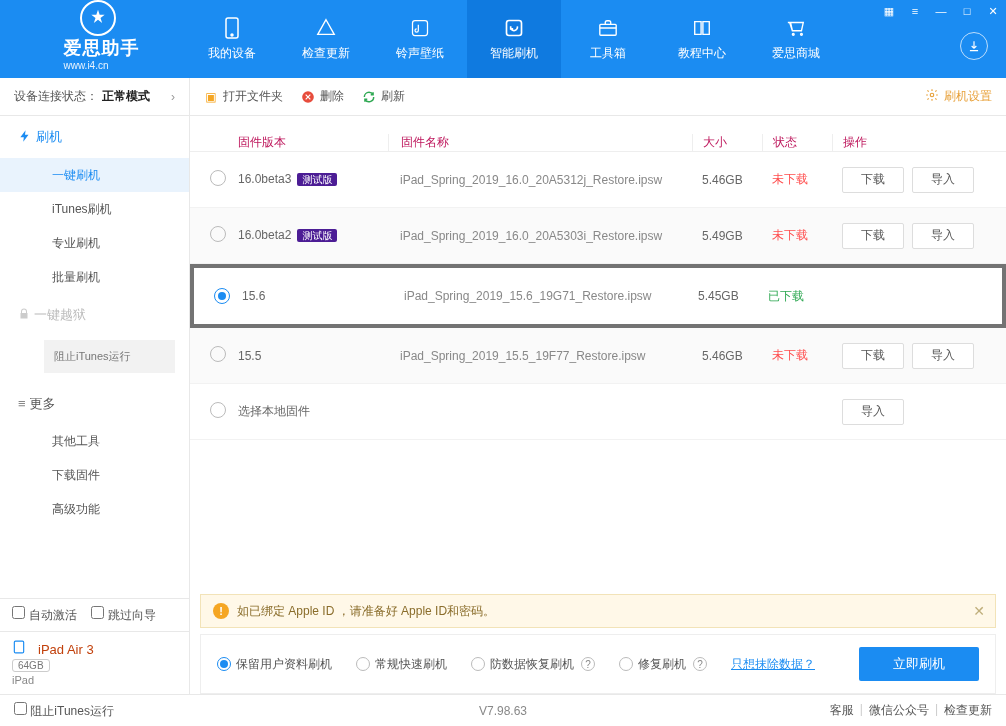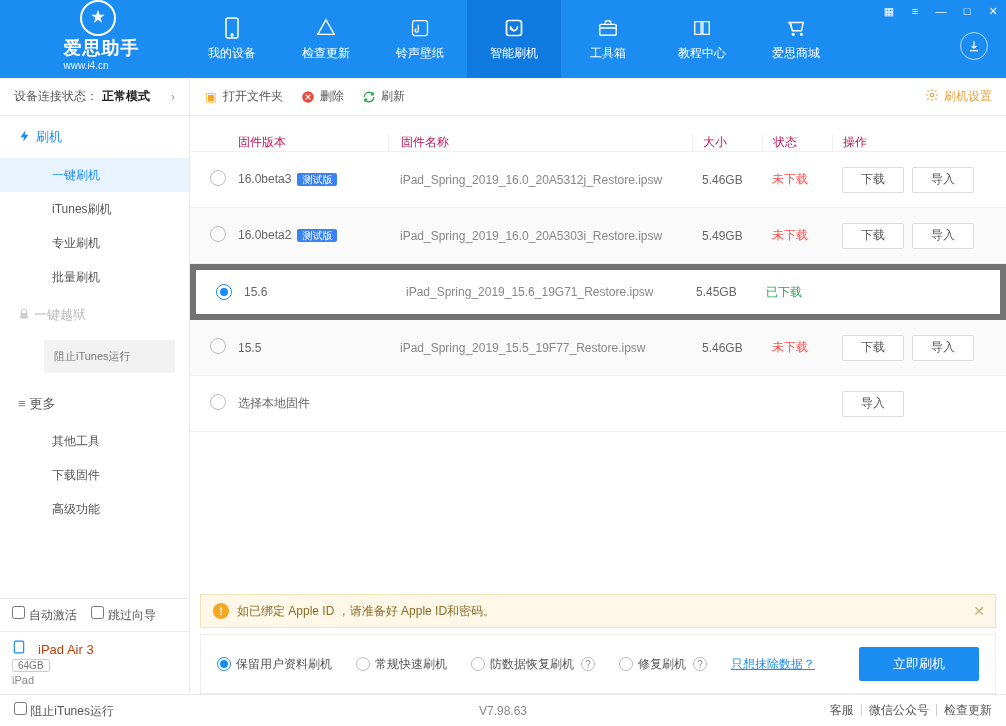--- a/index.html
+++ b/index.html
@@ -58,26 +58,26 @@
 .col-radio { width: 28px; }
 .col-ver { width: 150px; }
 .col-name { flex: 1; border-left: 1px solid #eee; padding-left: 12px; }
 .col-size { width: 70px; text-align: left; border-left: 1px solid #eee; padding-left: 10px; }
 .col-status { width: 70px; border-left: 1px solid #eee; padding-left: 10px; }
 .col-ops { width: 160px; border-left: 1px solid #eee; padding-left: 10px; }
 
 .rows { background: #fff; }
 .row { height: 56px; display: flex; align-items: center; padding: 0 14px 0 20px; border-bottom: 1px solid #f2f2f2; font-size: 12px; color: #666; }
 .row.alt { background: #fafafa; }
-.row.highlight { border: 6px solid #737373; height: 56px; justify-content: space-between; }
+.row.highlight { border: 4px solid #737373; height: 64px; justify-content: space-between; }
 .row .col-name, .row .col-size, .row .col-status, .row .col-ops { border: none; }
 .radio { width: 16px; height: 16px; border: 1.5px solid #bbb; border-radius: 50%; display: inline-flex; align-items: center; justify-content: center; cursor: pointer; }
 .radio.checked { border-color: #1b8cf2; }
 .radio.checked::after { content: ""; width: 8px; height: 8px; background: #1b8cf2; border-radius: 50%; }
-.badge { background: #3b82f6; color: #fff; font-size: 10px; padding: 1px 5px; border-radius: 2px; margin-left: 6px; }
+.badge { background: #4c1d95; color: #fff; font-size: 10px; padding: 1px 5px; border-radius: 2px; margin-left: 6px; }
 .status-not { color: #ff4d4d; }
 .status-done { color: #2ea852; }
 .btn { width: 62px; height: 26px; border: 1px solid #ddd; background: #fff; border-radius: 2px; font-size: 12px; color: #555; cursor: pointer; }
 .btn + .btn { margin-left: 8px; }
 .ops { display: flex; }
 
 
 .warn-bar { background: #fff8e8; border: 1px solid #f2e3b8; margin: 0 10px; height: 34px; display: flex; align-items: center; padding: 0 12px; font-size: 12px; color: #8a6d2b; position: relative; }
 .warn-bar .wicon { width: 16px; height: 16px; background: #f5a623; border-radius: 50%; color: #fff; display: flex; align-items: center; justify-content: center; margin-right: 8px; font-size: 11px; font-weight: bold; }
 .warn-close { position: absolute; right: 10px; color: #bfae7a; cursor: pointer; font-size: 14px; }

